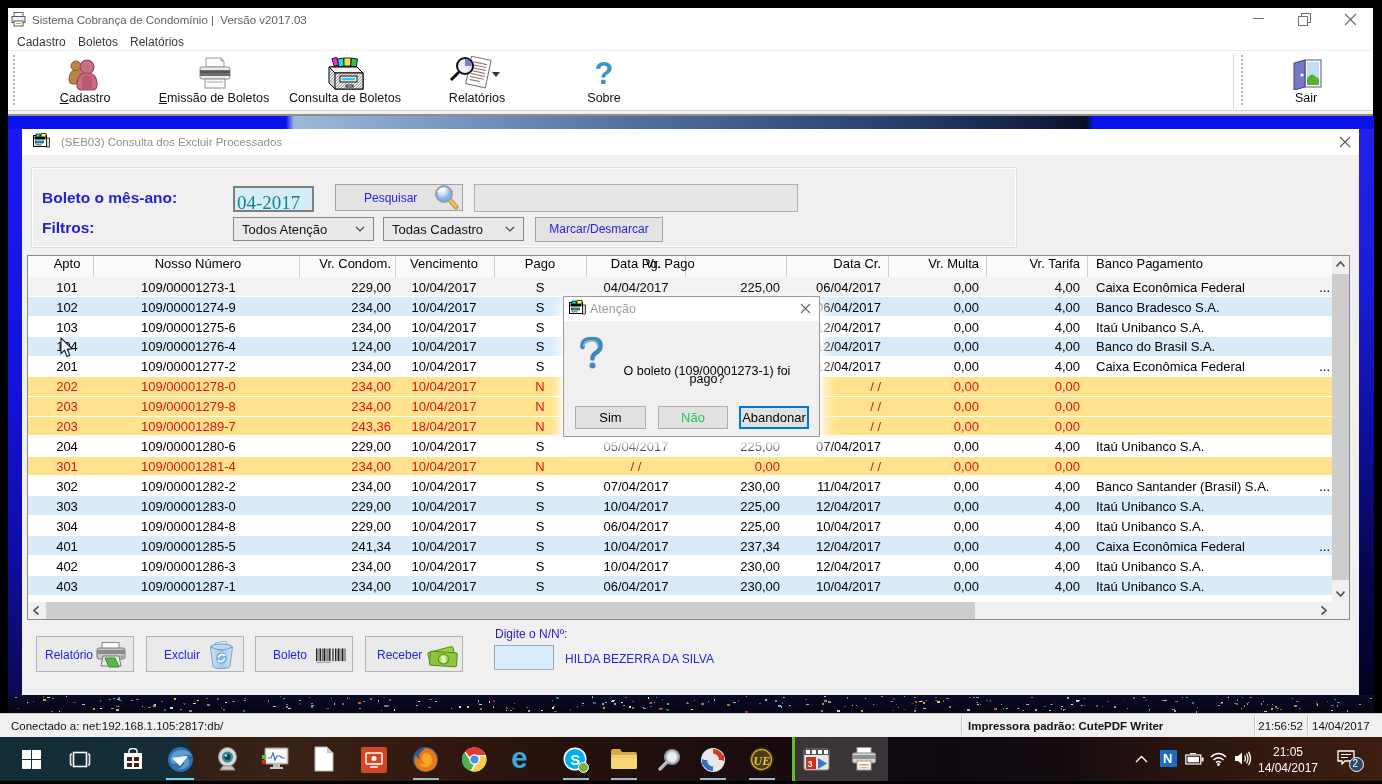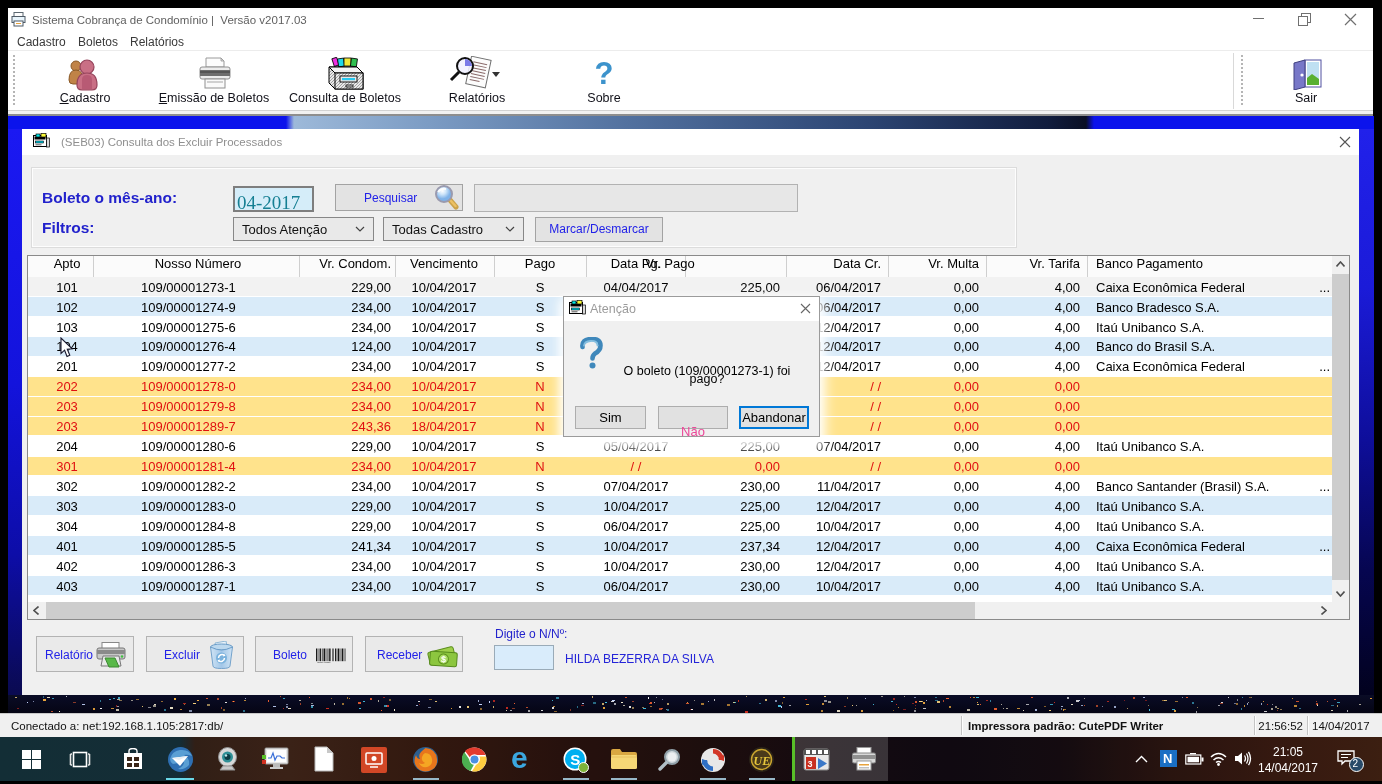--- a/index.html
+++ b/index.html
@@ -960,18 +960,18 @@
 <svg class="abs" style="left:578px;top:337px" width="30" height="34" viewBox="0 0 30 34">
 <path d="M4.5 10 Q3.5 2.5 13 2 Q22.5 1.5 22.5 8.5 Q22.5 13.5 17 16.5 Q14.5 18.5 14.5 21.5" fill="none" stroke="#3f88bb" stroke-width="4.6" stroke-linecap="round"></path>
 <path d="M6 8.5 Q6.5 4.5 12.5 4 Q19.5 3.5 19.5 8.5" fill="none" stroke="#85bedf" stroke-width="1.8" stroke-linecap="round"></path>
 <circle cx="14.5" cy="28.5" r="3" fill="#3f88bb"></circle>
 </svg>
 <div class="tx" style="left:707px;top:364px;transform:translateX(-50%);font-size:12.5px;color:#000;">O boleto (109/00001273-1) foi</div>
 <div class="tx" style="left:707px;top:372px;transform:translateX(-50%);font-size:12.5px;color:#000;">pago?</div>
 <div class="abs" style="left:575px;top:406px;width:71px;height:23px;background:#e1e1e1;border:1px solid #adadad;box-sizing:border-box;"></div>
 <div class="tx" style="left:610.5px;top:410px;transform:translateX(-50%);font-size:13px;color:#000;">Sim</div>
 <div class="abs" style="left:658px;top:406px;width:70px;height:23px;background:#e1e1e1;border:1px solid #adadad;box-sizing:border-box;"></div>
-<div class="tx" style="left:693.0px;top:410px;transform:translateX(-50%);font-size:13px;color:#ec4899;margin-top:14px;">Não</div>
+<div class="tx" style="left:693.0px;top:410px;transform:translateX(-50%);font-size:13px;color:#22c55e;">Não</div>
 <div class="abs" style="left:739px;top:406px;width:70px;height:23px;background:#e1e1e1;border:2px solid #0078d7;box-sizing:border-box;"></div>
 <div class="tx" style="left:774.0px;top:410px;transform:translateX(-50%);font-size:13px;color:#000;">Abandonar</div>
 <svg class="abs" style="left:60px;top:337px" width="14" height="21" viewBox="0 0 14 21">
 <path d="M1 1 L1 16.5 L4.6 13.2 L7 19.5 L9.8 18.3 L7.3 12.2 L12.2 11.8 Z" fill="#fff" stroke="#1a1a30" stroke-width="1.1"></path>
 </svg>
 
 </body></html>

